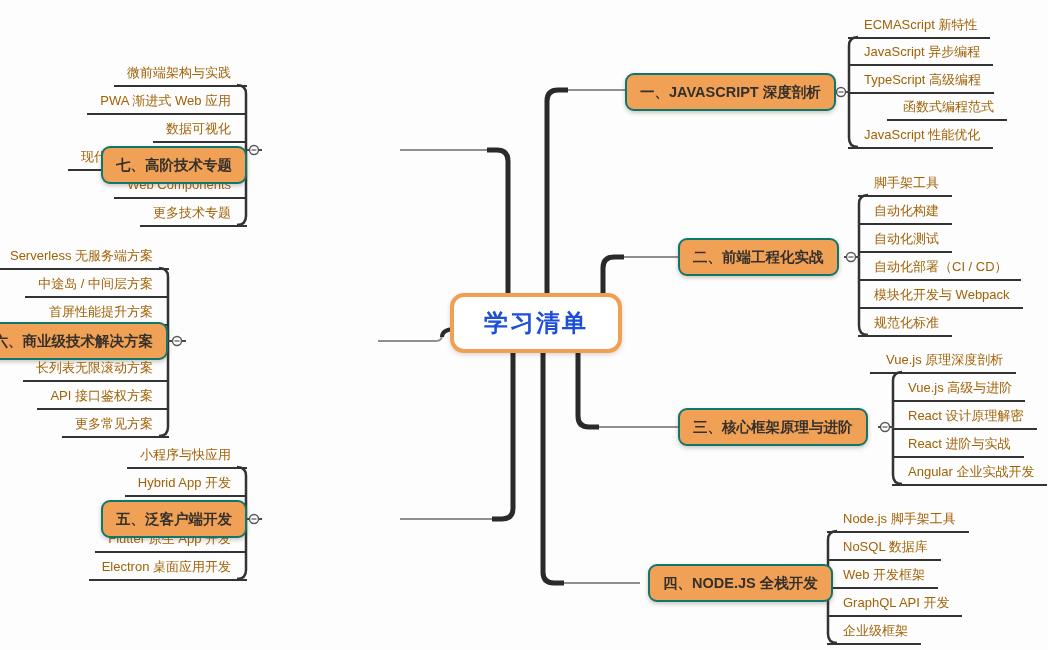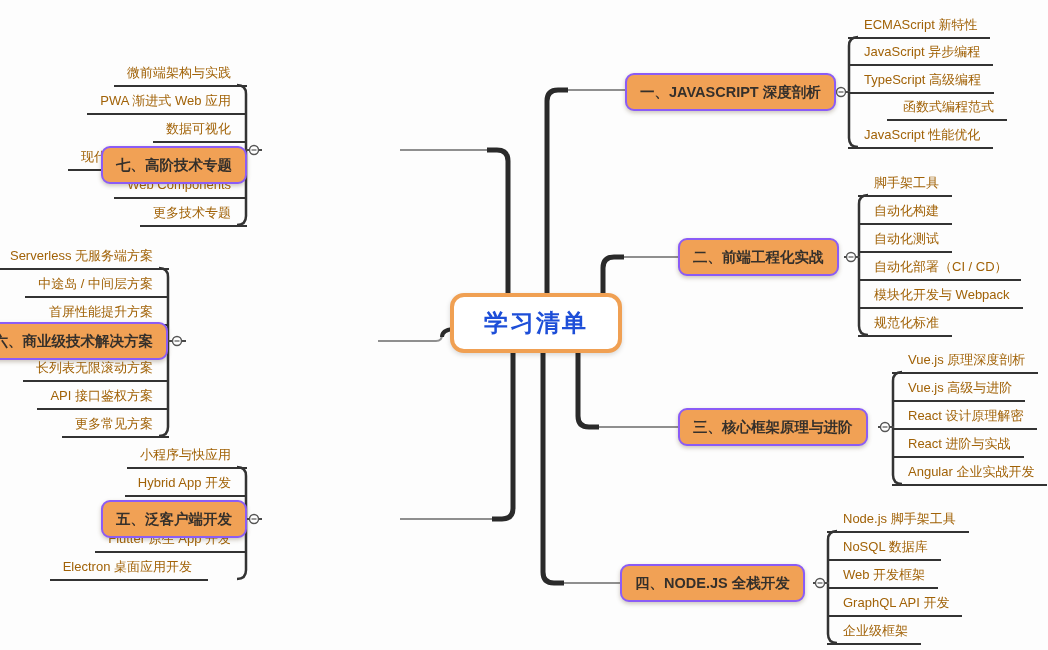--- a/index.html
+++ b/index.html
@@ -4,21 +4,21 @@
 <style>
   html,body{margin:0;padding:0;background:#f4f4f4;}
   #canvas{
     position:relative;width:1048px;height:650px;margin:0 auto;
     background:#fdfdfd;overflow:hidden;
     font-family:"Liberation Sans","DejaVu Sans",sans-serif;
   }
   #wires{position:absolute;left:0;top:0;z-index:1;}
   .bnode{
     position:absolute;z-index:3;height:34px;line-height:34px;padding:0 13px;
-    background:#F1A155;border:2px solid #8b5cf6;border-radius:9px;
+    background:#F1A155;border:2px solid #0f766e;border-radius:9px;
     font-size:14.5px;font-weight:bold;color:#35302b;white-space:nowrap;
     box-shadow:0 2px 4px rgba(90,70,40,.30);
   }
   .central{
     position:absolute;z-index:4;left:450px;top:293px;height:52px;line-height:52px;
     padding:0 30px;background:#ffffff;border:4px solid #F0A053;border-radius:14px;
     font-size:24px;font-weight:bold;color:#1d4ed8;letter-spacing:2px;white-space:nowrap;
     box-shadow:0 2px 5px rgba(0,0,0,.15);
   }
   .child{
@@ -93,55 +93,55 @@
         <path d="M174.5 341 H179.5"></path>
       <path d="M251.5 519 H256.5"></path>
     </g>
   </svg>
 
   <div class="central">学习清单</div>
 
   <div class="bnode" style="left:625px;top:73px;">一、JAVASCRIPT 深度剖析</div>
   <div class="bnode" style="left:678px;top:238px;">二、前端工程化实战</div>
   <div class="bnode" style="left:678px;top:408px;">三、核心框架原理与进阶</div>
-  <div class="bnode" style="left:620px;top:564px;">四、NODE.JS 全栈开发</div>
+  <div class="bnode" style="left:648px;top:564px;">四、NODE.JS 全栈开发</div>
   <div class="bnode" style="right:801px;top:500px;">五、泛客户端开发</div>
   <div class="bnode" style="right:880px;top:322px;">六、商业级技术解决方案</div>
   <div class="bnode" style="right:801px;top:146px;">七、高阶技术专题</div>
 
   <div class="child r" style="left:848px;top:13px;">ECMAScript 新特性</div>
   <div class="child r" style="left:848px;top:40px;">JavaScript 异步编程</div>
   <div class="child r" style="left:848px;top:68px;">TypeScript 高级编程</div>
   <div class="child r" style="left:887px;top:95px;">函数式编程范式</div>
   <div class="child r" style="left:848px;top:123px;">JavaScript 性能优化</div>
 
   <div class="child r" style="left:858px;top:171px;">脚手架工具</div>
   <div class="child r" style="left:858px;top:199px;">自动化构建</div>
   <div class="child r" style="left:858px;top:227px;">自动化测试</div>
   <div class="child r" style="left:858px;top:255px;">自动化部署（CI / CD）</div>
   <div class="child r" style="left:858px;top:283px;">模块化开发与 Webpack</div>
   <div class="child r" style="left:858px;top:311px;padding-left:16px;">规范化标准</div>
 
-  <div class="child r" style="left:892px;top:348px;">Vue.js 原理深度剖析</div>
+  <div class="child r" style="left:870px;top:348px;">Vue.js 原理深度剖析</div>
   <div class="child r" style="left:892px;top:376px;">Vue.js 高级与进阶</div>
   <div class="child r" style="left:892px;top:404px;">React 设计原理解密</div>
   <div class="child r" style="left:892px;top:432px;">React 进阶与实战</div>
   <div class="child r" style="left:892px;top:460px;">Angular 企业实战开发</div>
 
   <div class="child r" style="left:827px;top:507px;">Node.js 脚手架工具</div>
   <div class="child r" style="left:827px;top:535px;">NoSQL 数据库</div>
   <div class="child r" style="left:827px;top:563px;">Web 开发框架</div>
   <div class="child r" style="left:827px;top:591px;">GraphQL API 开发</div>
   <div class="child r" style="left:827px;top:619px;">企业级框架</div>
 
   <div class="child l" style="right:801px;top:443px;">小程序与快应用</div>
   <div class="child l" style="right:801px;top:471px;">Hybrid App 开发</div>
   <div class="child l" style="right:801px;top:499px;">React Native</div>
   <div class="child l" style="right:801px;top:527px;">Flutter 原生 App 开发</div>
-  <div class="child l" style="right:840px;top:555px;">Electron 桌面应用开发</div>
+  <div class="child l" style="right:801px;top:555px;">Electron 桌面应用开发</div>
 
   <div class="child l" style="right:879px;top:244px;">Serverless 无服务端方案</div>
   <div class="child l" style="right:879px;top:272px;">中途岛 / 中间层方案</div>
   <div class="child l" style="right:879px;top:300px;">首屏性能提升方案</div>
   <div class="child l" style="right:879px;top:328px;">数据埋点方案</div>
   <div class="child l" style="right:879px;top:356px;">长列表无限滚动方案</div>
   <div class="child l" style="right:879px;top:384px;">API 接口鉴权方案</div>
   <div class="child l" style="right:879px;top:412px;">更多常见方案</div>
 
   <div class="child l" style="right:801px;top:61px;">微前端架构与实践</div>

